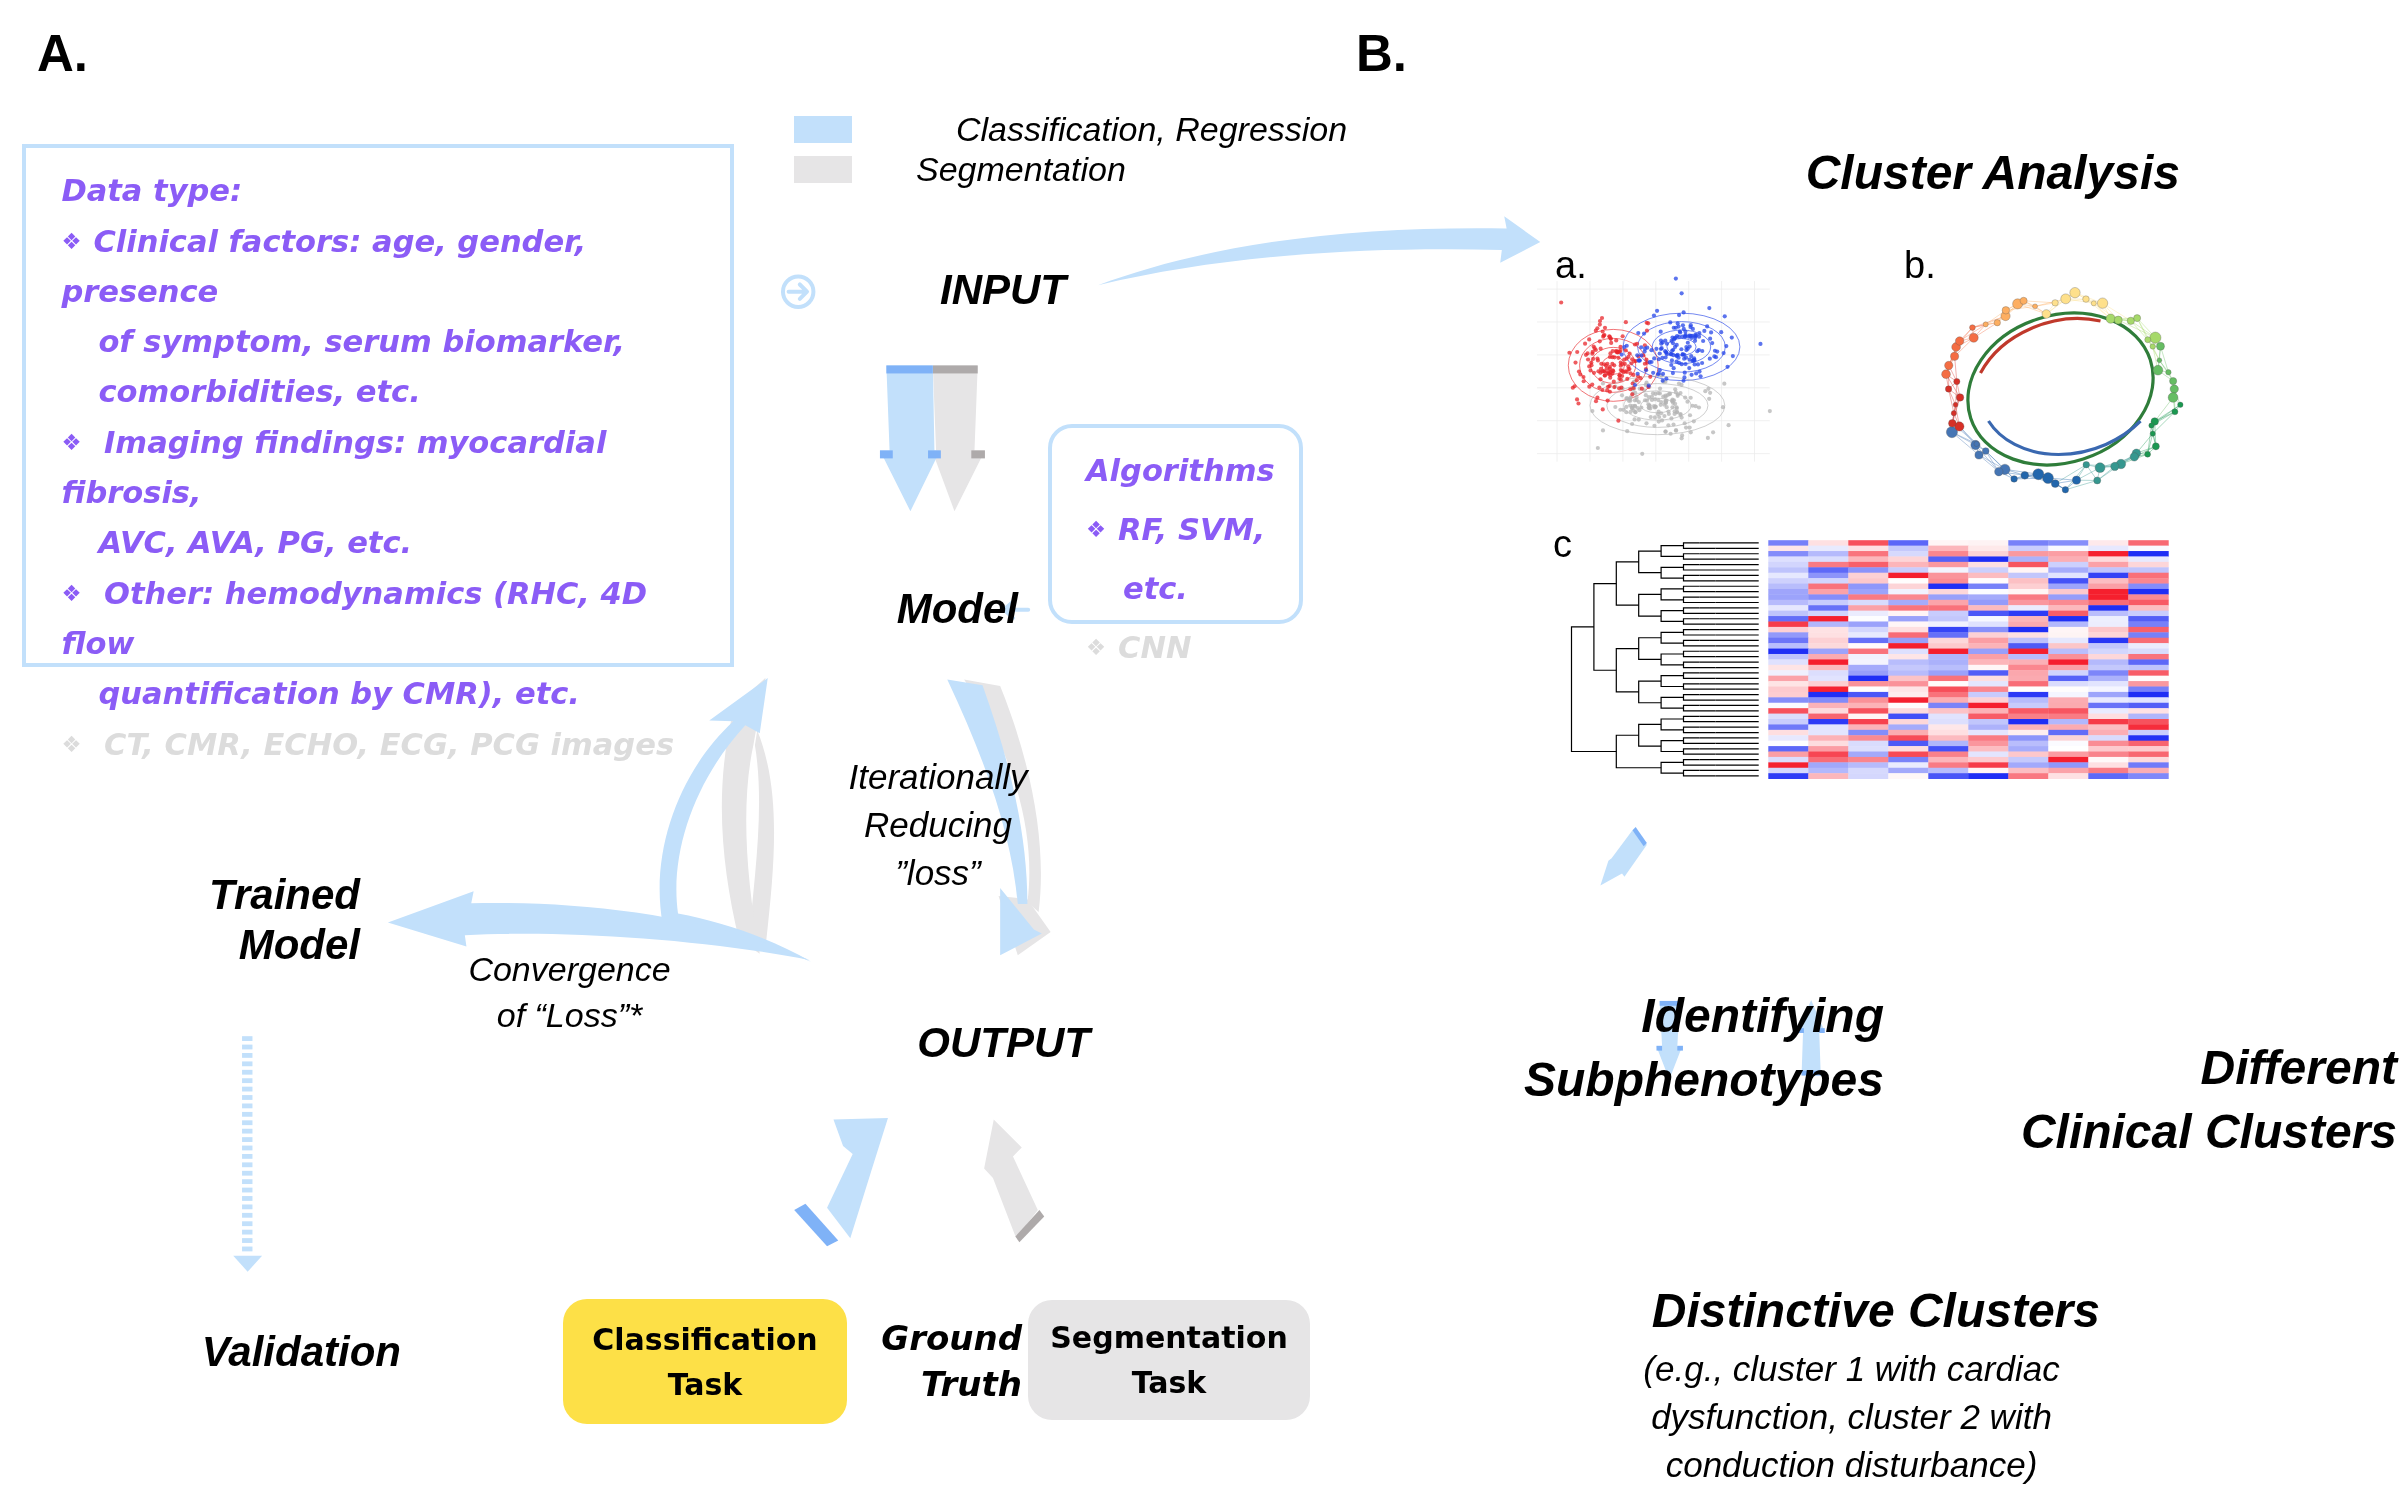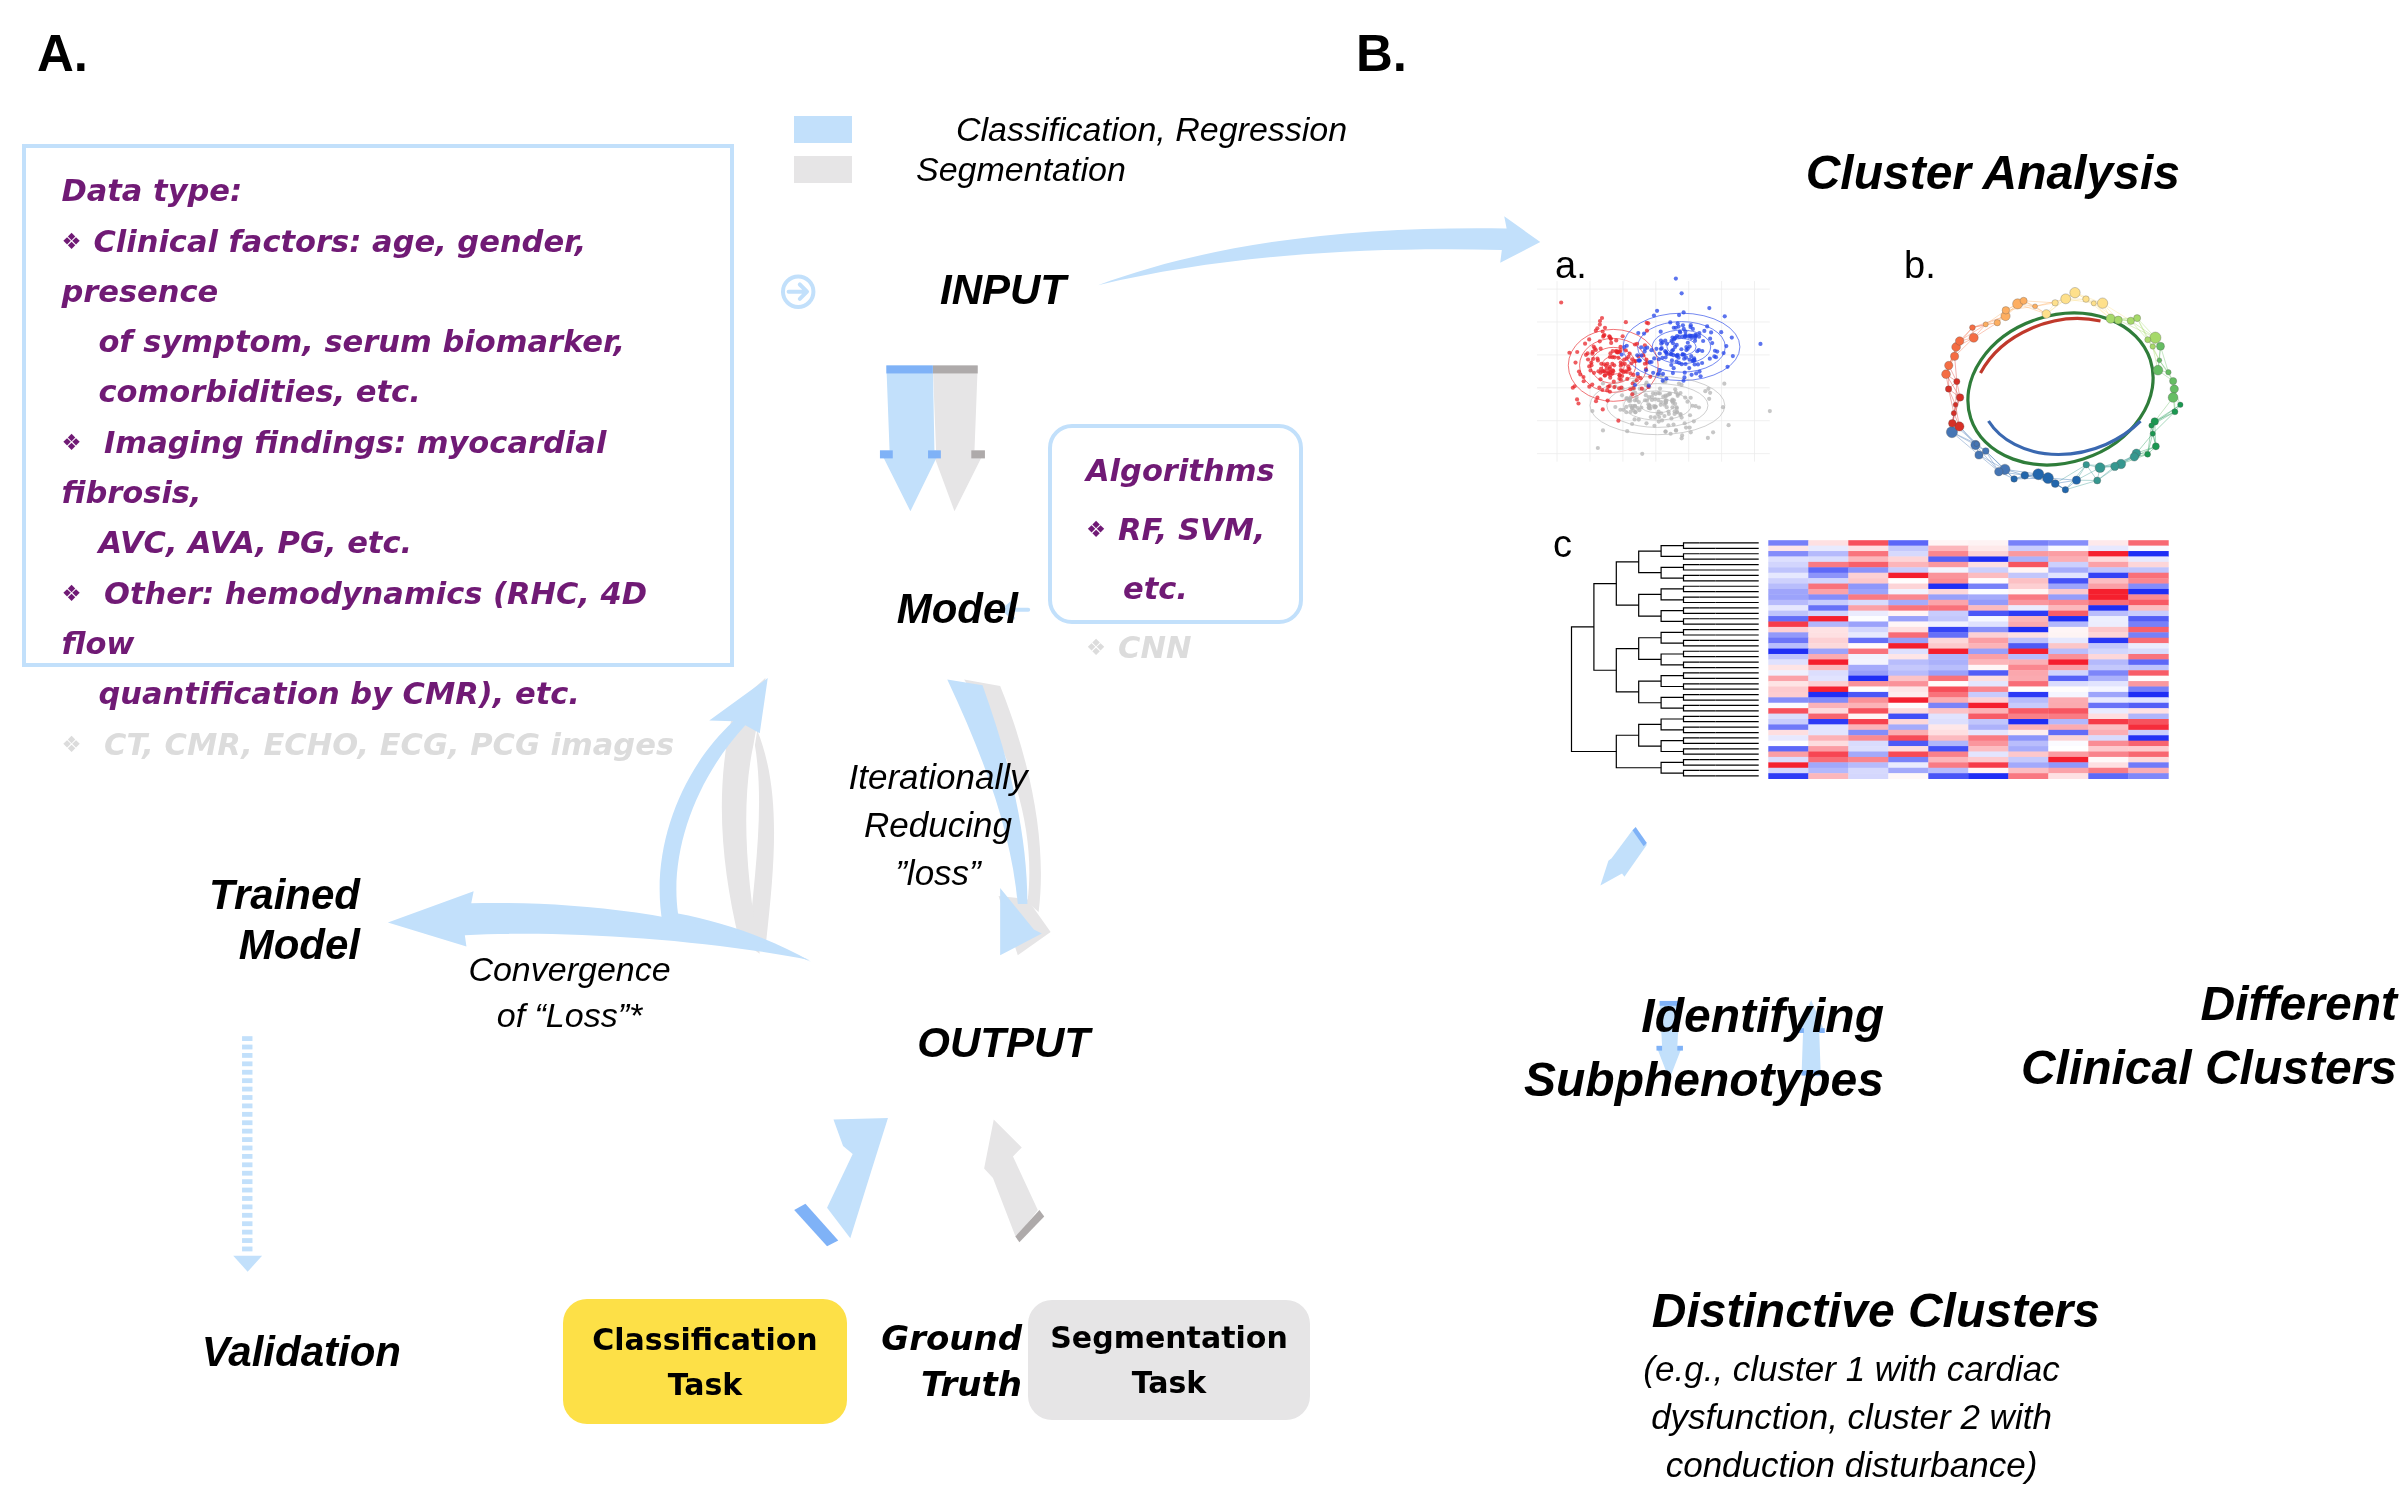--- a/index.html
+++ b/index.html
@@ -4,21 +4,21 @@
 <style>
   html, body { margin: 0; padding: 0; background: #ffffff; }
   body { width: 2401px; height: 1509px; position: relative; overflow: hidden;
          font-family: "Liberation Sans", sans-serif; color: #000; }
   .abs { position: absolute; }
   .panel-label { font-weight: bold; font-size: 51px; }
   .node { font-weight: bold; font-style: italic; text-align: right; line-height: 1.2; }
   .node-big { font-size: 42px; }
   .italic { font-style: italic; }
   .box { border: 4px solid #c2e0fb; box-sizing: border-box; }
-  .faint-blue { color: #701a75; }
+  .faint-blue { color: #8b5cf6; }
   .faint-gray { color: #dcdcdc; }
   .databox-text { font-family: "DejaVu Sans", sans-serif; font-weight: bold; font-style: italic; font-size: 30.5px; line-height: 50px; }
   .bullet { display: inline-block; width: 32px; font-style: normal; font-size: 22.4px; vertical-align: 3.2px; }
   .indent { padding-left: 37px; }
   .task-box { border-radius: 24px; display: flex; align-items: center; justify-content: center;
               text-align: center; font-family: "DejaVu Sans", sans-serif; font-weight: bold; font-size: 30px; line-height: 45px; }
 </style>
 </head>
 <body>
 
@@ -1545,21 +1545,21 @@
       <rect x="616" y="305.2272727272727" width="50.5" height="7.2727272727272725" fill="rgb(254,225,227)"></rect>
       <rect x="666" y="305.2272727272727" width="50.5" height="7.2727272727272725" fill="rgb(94,105,248)"></rect>
       <rect x="716" y="305.2272727272727" width="50.5" height="7.2727272727272725" fill="rgb(128,136,249)"></rect>
     </g>
 </svg>
 
 <div class="abs node" style="left:1451px; top:984px; width:433px; font-size:48px; line-height:64px;">
   <div>Identifying</div>
   <div>Subphenotypes</div>
 </div>
-<div class="abs node" style="left:1900px; top:972px; width:497px; font-size:48px; line-height:64px;">
+<div class="abs node" style="left:1900px; top:1036px; width:497px; font-size:48px; line-height:64px;">
   <div>Different</div>
   <div>Clinical Clusters</div>
 </div>
 <div class="abs node" style="left:1603px; top:1282px; width:497px; font-size:48px;">Distinctive Clusters</div>
 <div class="abs italic" style="left:1603px; top:1345px; width:497px; text-align:center; font-size:35px; line-height:48px;">
   <div>(e.g., cluster 1 with cardiac</div>
   <div>dysfunction, cluster 2 with</div>
   <div>conduction disturbance)</div>
 </div>
 

